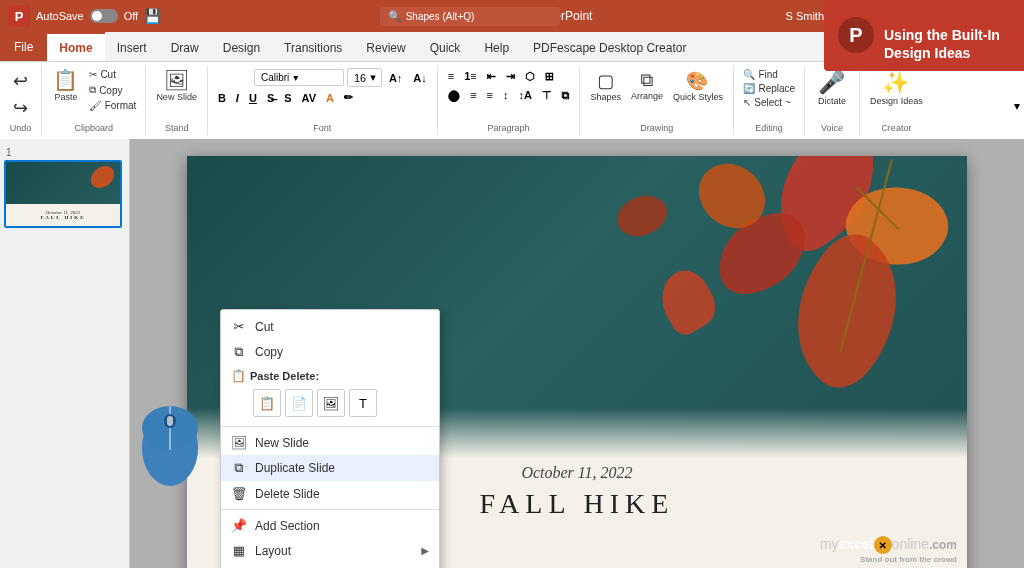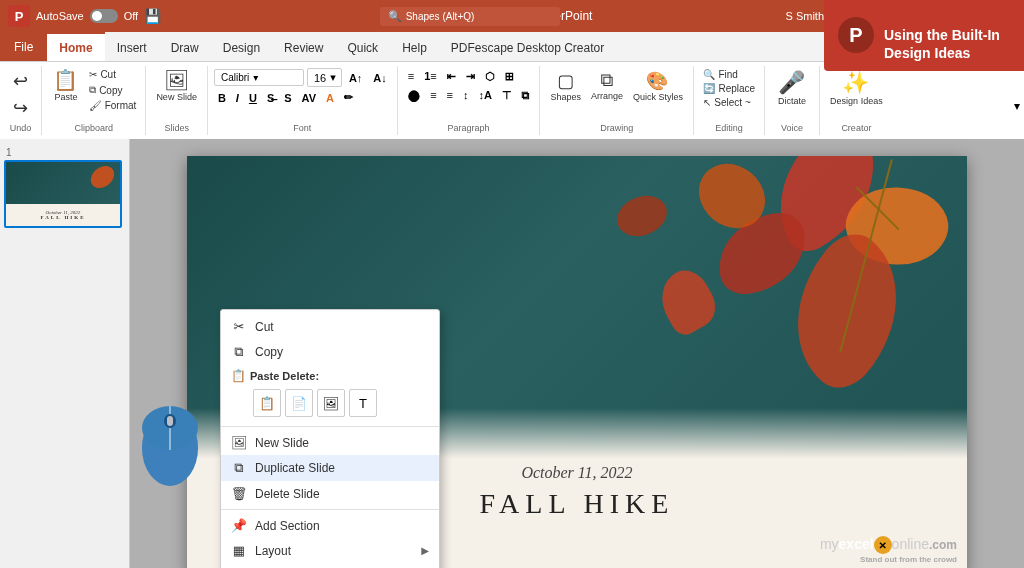--- a/index.html
+++ b/index.html
@@ -493,20 +493,23 @@
   <div class="ribbon-tab">
       <span>Insert</span>
     </div>
   <div class="ribbon-tab">
       <span>Draw</span>
     </div>
   <div class="ribbon-tab">
       <span>Design</span>
     </div>
   <div class="ribbon-tab">
+      <span>Transitions</span>
+    </div>
+  <div class="ribbon-tab">
       <span>Review</span>
     </div>
   <div class="ribbon-tab">
       <span>Quick</span>
     </div>
   <div class="ribbon-tab">
       <span>Help</span>
     </div>
   <div class="ribbon-tab">
       <span>PDFescape Desktop Creator</span>
@@ -547,26 +550,26 @@
     <div class="ribbon-group-label">Clipboard</div>
   </div>
 
   <div class="ribbon-group" style="min-width:60px;">
     <div class="ribbon-group-content">
       <div class="ribbon-btn">
         <div class="icon" style="font-size:20px;">🖼</div>
         <span>New Slide</span>
       </div>
     </div>
-    <div class="ribbon-group-label">Slides</div>
+    <div class="ribbon-group-label">Stand</div>
   </div>
 
   <div class="ribbon-group" style="min-width:140px;">
     <div class="ribbon-group-content" style="flex-direction:column;gap:2px;">
-      <div style="display:flex;align-items:center;gap:3px;">
+      <div style="display:flex;align-items:center;gap:3px;margin-left:40px;">
         <div class="format-dropdown" style="width:90px;font-size:10px;">
           <span>Calibri</span>
             <span>▾</span>
         </div>
         <div class="format-dropdown" style="width:35px;">
           <span>16</span>
             <span>▾</span>
         </div>
         <div class="format-btn">A↑</div>
         <div class="format-btn">A↓</div>

